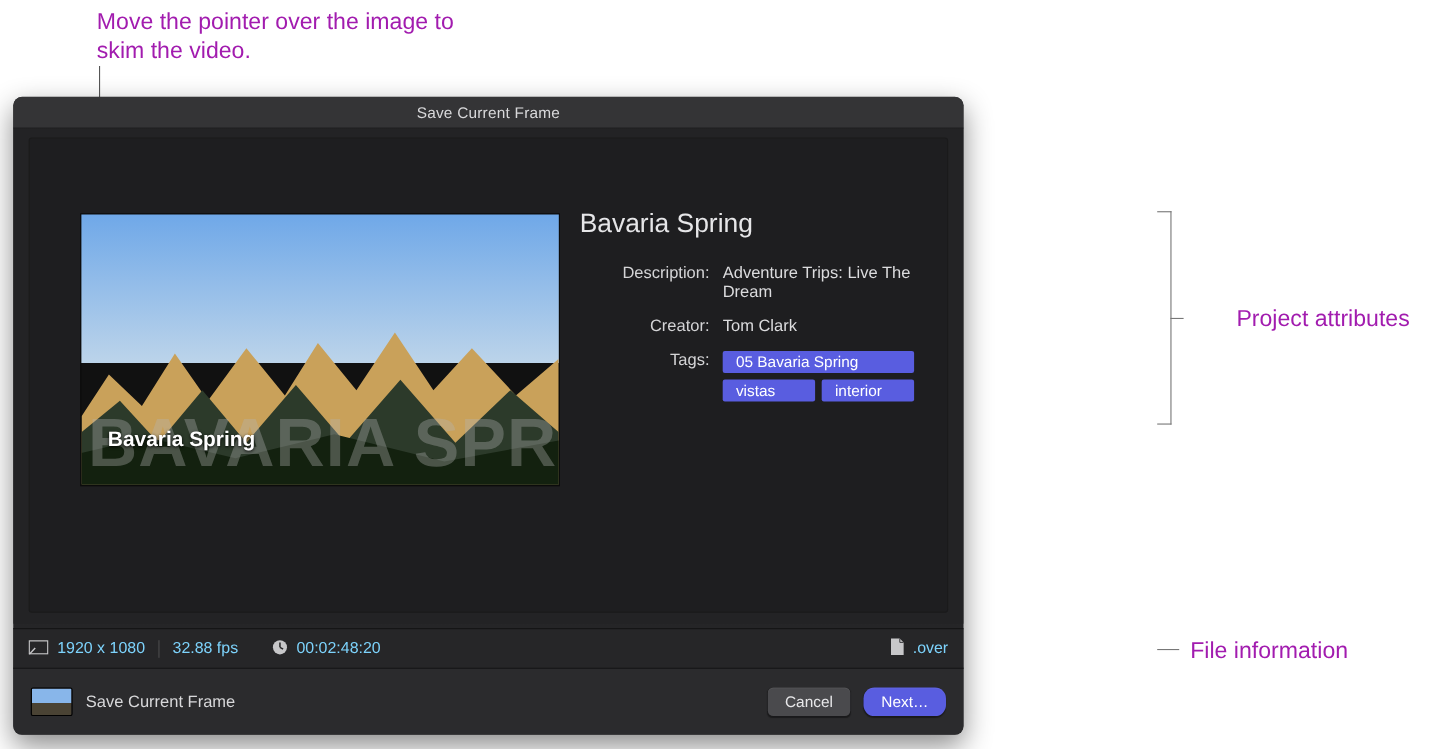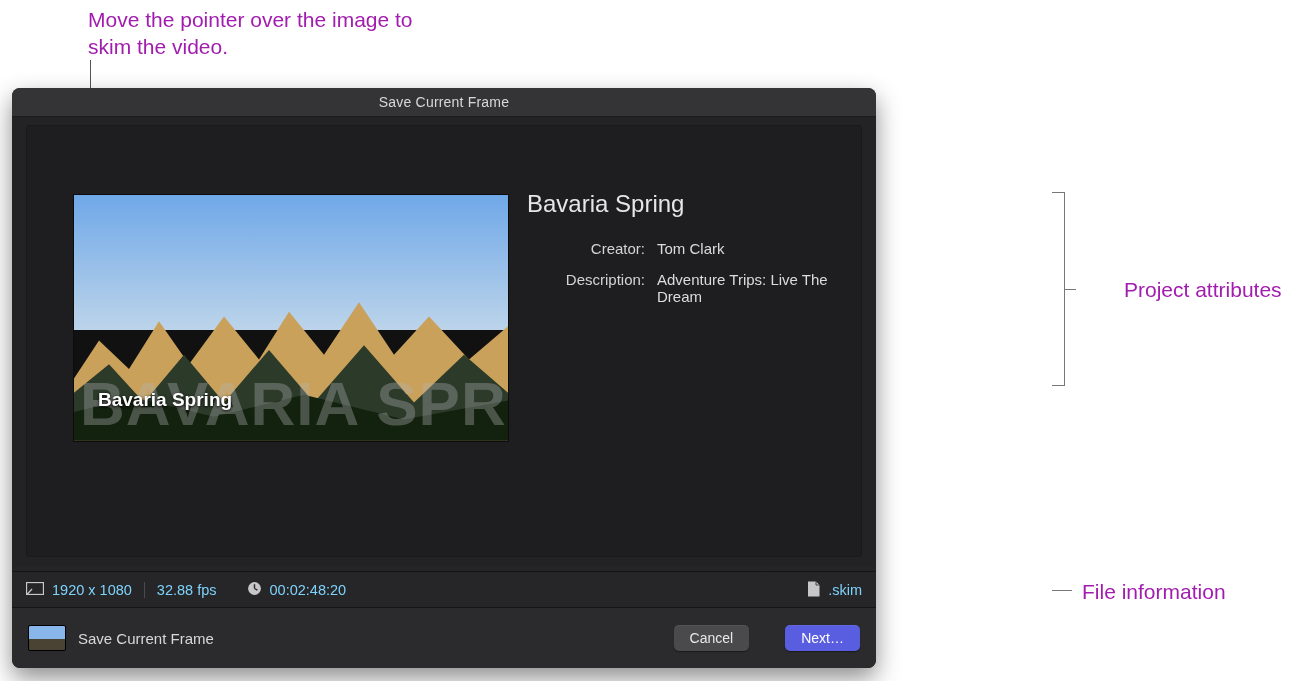--- a/index.html
+++ b/index.html
@@ -230,25 +230,25 @@
   .footer .spacer { flex: 1; }
   .btn {
     border: none;
     border-radius: 5px;
     padding: 5px 16px;
     font-size: 14px;
     cursor: pointer;
     color: #e8e8ea;
     background: #4a4a4d;
     box-shadow: inset 0 1px 0 rgba(255,255,255,0.06), 0 1px 1px rgba(0,0,0,0.4);
-    margin-left: 24px;
   }
   .btn.primary {
     background: #595de0;
     color: #fff;
+    border-radius: 10px;
   }
 
   
   .bracket1 {
     position: absolute;
     left: 1052px;
     top: 192px;
     width: 12px;
     height: 192px;
     border-right: 1px solid #777;
@@ -309,29 +309,39 @@
           </svg>
         </div>
         <div class="bigtext">BAVARIA SPRING</div>
         <div class="smalltitle">Bavaria Spring</div>
       </div>
 
       <div class="info-area">
         <h2 class="proj-title">Bavaria Spring</h2>
 
         <div class="attr-row">
+          <div class="attr-label">Description:</div>
+          <div class="attr-value">Adventure Trips: Live The Dream</div>
+        </div>
+
+        <div class="attr-row">
           <div class="attr-label">Creator:</div>
           <div class="attr-value">Tom Clark</div>
         </div>
 
         <div class="attr-row">
-          <div class="attr-label">Description:</div>
-          <div class="attr-value">Adventure Trips: Live The Dream</div>
+          <div class="attr-label">Tags:</div>
+          <div class="attr-value">
+            <div class="tags-wrap">
+              <span class="tag wide">05 Bavaria Spring</span>
+              <span class="tag med">vistas</span>
+              <span class="tag med">interior</span>
+            </div>
+          </div>
         </div>
-
       </div>
 
     </div>
   </div>
 
   <div class="statusbar">
     <span class="icon-aspect">
       <svg width="18" height="13" viewBox="0 0 18 13">
           <rect x="0.5" y="0.5" width="17" height="12" fill="none" stroke="#c7c7c9" stroke-width="1.3"></rect>
           <line x1="0.5" y1="13" x2="6" y2="7" stroke="#c7c7c9" stroke-width="1.3"></line>
@@ -349,21 +359,21 @@
         </svg>
     </span>
     <span>00:02:48:20</span>
     <span class="status-spacer"></span>
     <span class="icon-file">
       <svg width="13" height="16" viewBox="0 0 13 16">
           <path d="M1 0.5 H9 L12.5 4 V15.5 H1 Z" fill="#c7c7c9"></path>
           <path d="M9 0.5 V4 H12.5" fill="none" stroke="#262628" stroke-width="0.8"></path>
         </svg>
     </span>
-    <span>.skim</span>
+    <span>.over</span>
   </div>
 
   <div class="footer">
     <div class="mini-thumb"></div>
     <div class="footer-title">Save Current Frame</div>
     <div class="spacer"></div>
     <button class="btn">Cancel</button>
     <button class="btn primary">Next…</button>
   </div>
 

